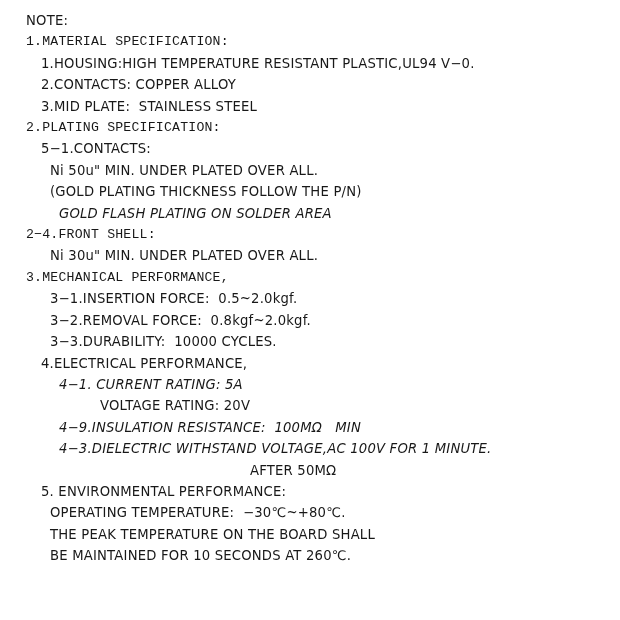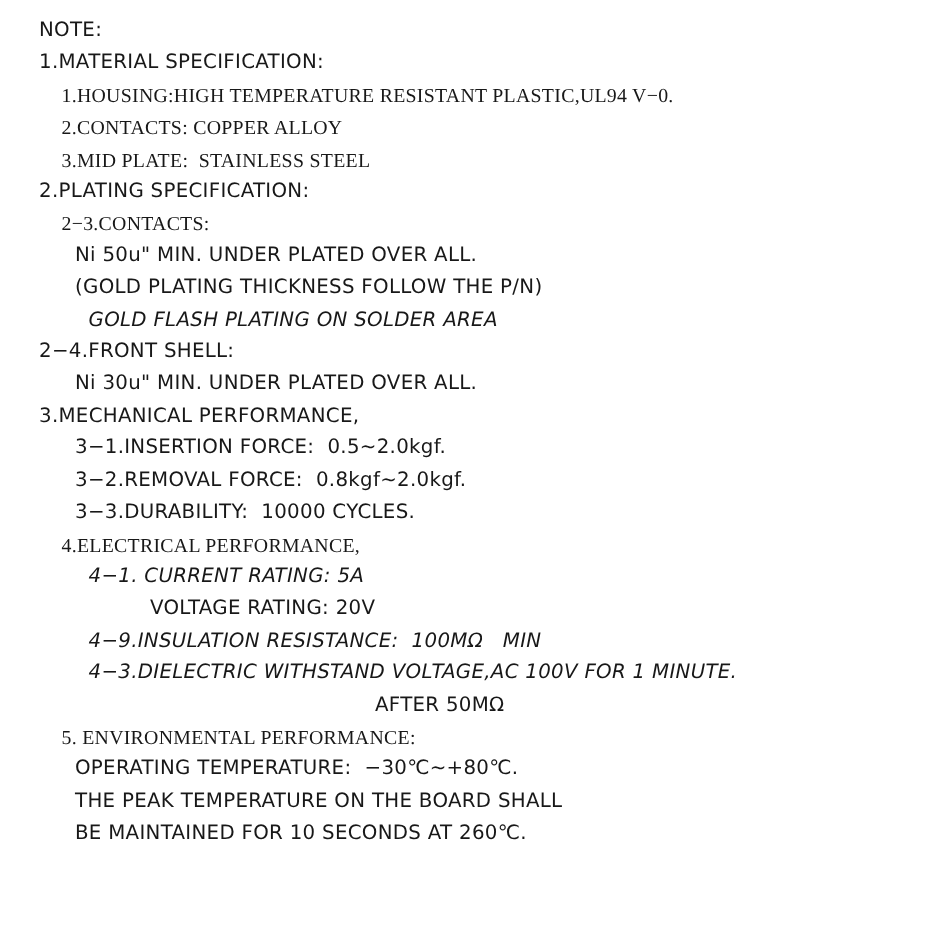--- a/index.html
+++ b/index.html
@@ -24,39 +24,39 @@
   .line {
     font-size: 13.2px;
     line-height: 21.4px;
     letter-spacing: 0.2px;
     white-space: pre;
     font-family: "DejaVu Sans", sans-serif;
     color: #181818;
   }
   
   .i0 { padding-left: 26px; }
-  .i1 { padding-left: 26px; }
-  .i2 { padding-left: 41px; font-family: Liberation Serif, serif; }
+  .i1 { padding-left: 26px; font-family: Liberation Mono, monospace; }
+  .i2 { padding-left: 41px; }
   .i3 { padding-left: 50px; }
   .i4 { padding-left: 59px; font-style: italic; }
   .i6 { padding-left: 100px; }
   .i8 { padding-left: 250px; }
 </style>
 </head>
 <body>
 
 <div id="sheet">
   <div class="line i0">NOTE:</div>
   <div id="note-body">
       <div class="line i1">1.MATERIAL SPECIFICATION:</div>
       <div class="line i2">1.HOUSING:HIGH TEMPERATURE RESISTANT PLASTIC,UL94 V−0.</div>
       <div class="line i2">2.CONTACTS: COPPER ALLOY</div>
       <div class="line i2">3.MID PLATE:  STAINLESS STEEL</div>
       <div class="line i1">2.PLATING SPECIFICATION:</div>
-      <div class="line i2">2−3.CONTACTS:</div>
+      <div class="line i2">5−1.CONTACTS:</div>
       <div class="line i3">Ni 50u" MIN. UNDER PLATED OVER ALL.</div>
       <div class="line i3">(GOLD PLATING THICKNESS FOLLOW THE P/N)</div>
       <div class="line i4">GOLD FLASH PLATING ON SOLDER AREA</div>
       <div class="line i1">2−4.FRONT SHELL:</div>
       <div class="line i3">Ni 30u" MIN. UNDER PLATED OVER ALL.</div>
       <div class="line i1">3.MECHANICAL PERFORMANCE,</div>
       <div class="line i3">3−1.INSERTION FORCE:  0.5~2.0kgf.</div>
       <div class="line i3">3−2.REMOVAL FORCE:  0.8kgf~2.0kgf.</div>
       <div class="line i3">3−3.DURABILITY:  10000 CYCLES.</div>
       <div class="line i2">4.ELECTRICAL PERFORMANCE,</div>

